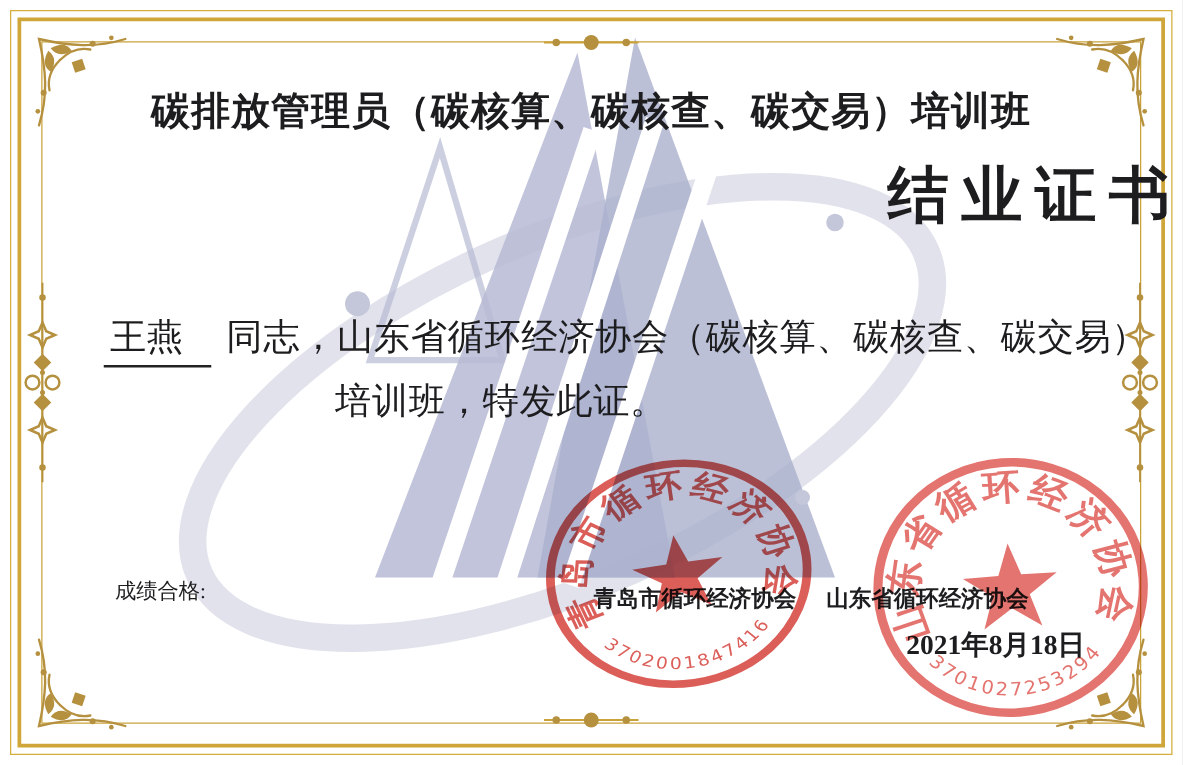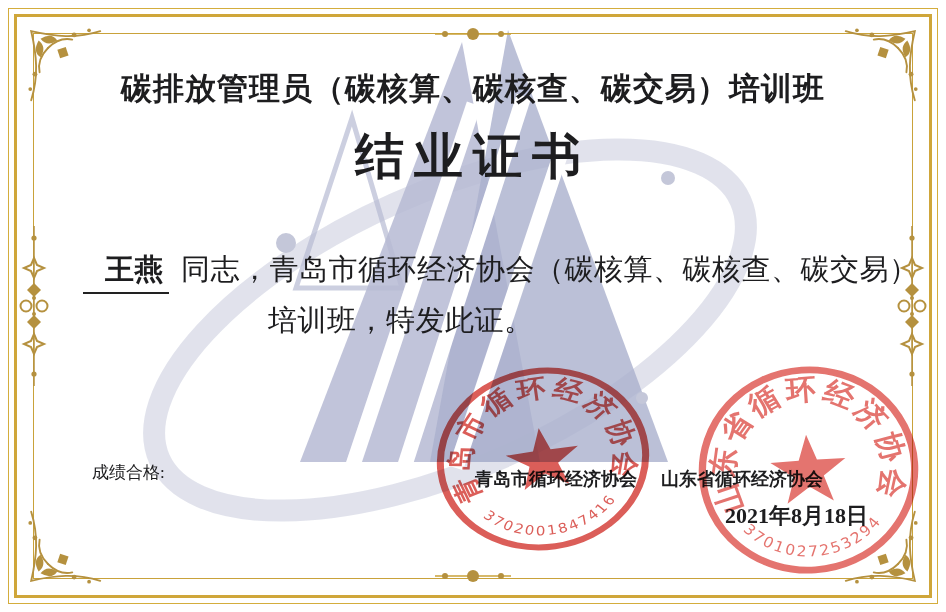--- a/index.html
+++ b/index.html
@@ -26,31 +26,31 @@
   
   .watermark{position:absolute;inset:0;z-index:0;}
   
   .content{position:absolute;inset:0;z-index:2;}
   .title{
     position:absolute;top:68px;left:40px;right:40px;text-align:center;
     font-family:"Liberation Sans",sans-serif;font-weight:900;
     font-size:31px;letter-spacing:1px;white-space:nowrap;
   }
   .subtitle{
-    position:absolute;top:124px;left:0;right:0;text-align:center;
+    position:absolute;top:124px;left:0;right:0;text-align:right;
     font-family:"Liberation Sans",sans-serif;font-weight:900;
     font-size:49px;letter-spacing:10px;
   }
   .bodyline{position:absolute;font-size:29px;letter-spacing:.5px;white-space:nowrap;}
   .line1{top:250px;left:83px;}
   .line2{top:301px;left:268px;}
   .line3{top:360px;left:112px;}
   .name{
-    display:inline-block;min-width:76px;text-align:right;
-    padding:0 5px 2px 5px;margin-right:12px;border-bottom:2px solid #222;font-weight:bold;
+    display:inline-block;min-width:76px;text-align:left;
+    padding:0 5px 2px 5px;margin-right:12px;border-bottom:2px solid #222;
   }
   .certno{position:absolute;top:461px;left:92px;display:flex;align-items:baseline;}
   .certno .lbl{font-size:17px;margin-right:6px;}
   .certno .val{
     font-size:25px;font-weight:600;letter-spacing:2.5px;
     font-family:"Liberation Serif",serif;
   }
   .issuers{position:absolute;top:467px;left:475px;font-size:18px;font-weight:700;white-space:nowrap;}
   .issuers .gap{display:inline-block;width:24px;}
   .issue-date{position:absolute;top:501px;left:668px;width:200px;text-align:right;font-size:22px;font-weight:600;}
@@ -183,21 +183,21 @@
     <circle class="gold-fill" cx="10" cy="7" r="3"></circle>
     <circle class="gold-fill" cx="38" cy="7" r="6"></circle>
     <circle class="gold-fill" cx="66" cy="7" r="3"></circle>
   </svg>
 
   <div class="content">
     <div class="title">碳排放管理员（碳核算、碳核查、碳交易）培训班</div>
     <div class="subtitle">结业证书</div>
 
     <div class="bodyline line1">
-      <span class="name">王燕</span><span>同志，青岛市循环经济协会（碳核算、碳核查、碳交易）</span>
+      <span class="name">王燕</span><span>同志，山东省循环经济协会（碳核算、碳核查、碳交易）</span>
     </div>
     <div class="bodyline line2">培训班，特发此证。</div>
 
     <div class="certno">
       <span class="lbl">成绩合格:</span>
     </div>
 
     <div class="issuers">
       <span>青岛市循环经济协会</span><span class="gap"></span><span>山东省循环经济协会</span>
     </div>

